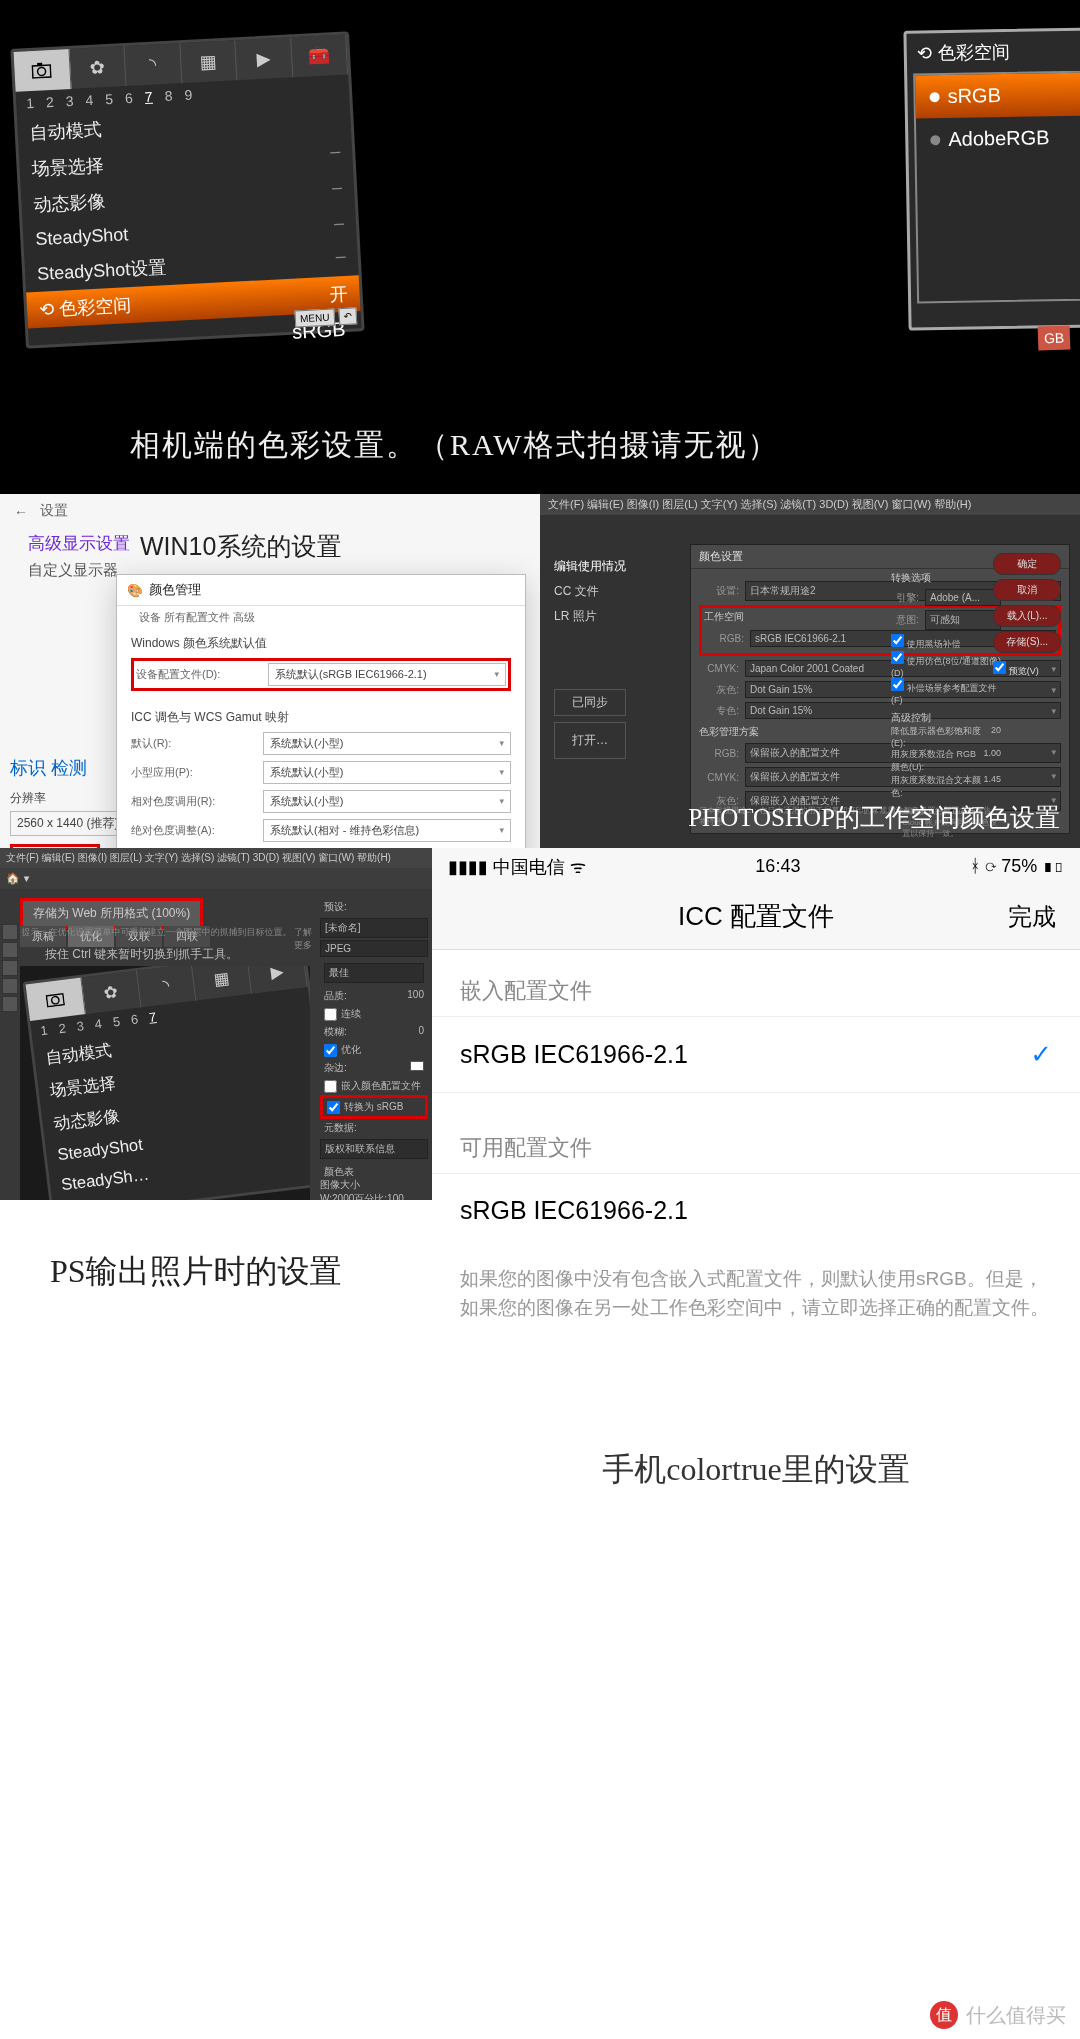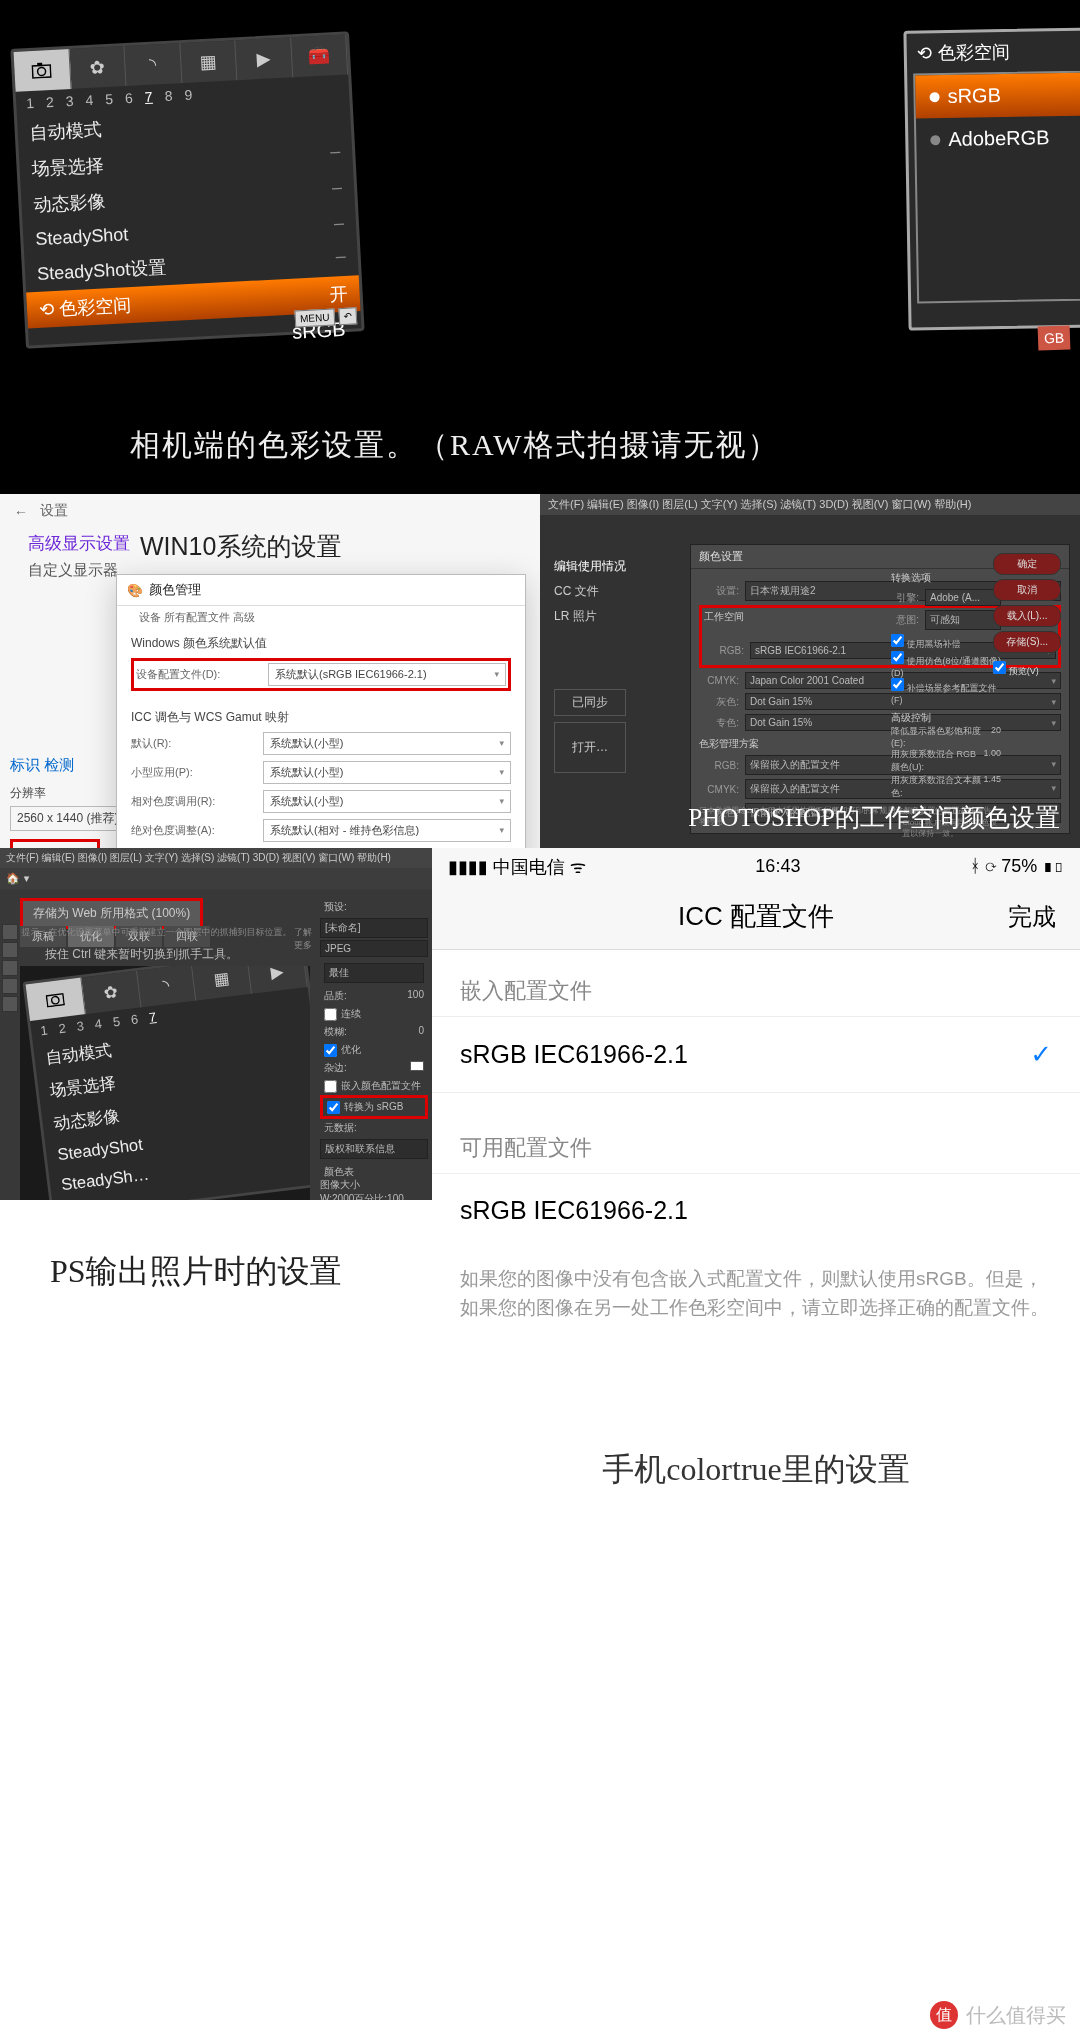--- a/index.html
+++ b/index.html
@@ -36,21 +36,21 @@
 .win .hdr{padding:20px 28px 4px;font-size:17px;color:#6d28d9}
 .win .sub{padding:2px 28px 8px;font-size:15px;color:#555}
 .win-title{position:absolute;left:140px;top:36px;font-size:25px;color:#222}
 .win-dialog{position:absolute;left:116px;top:80px;width:410px;height:350px;background:#fff;border:1px solid #bbb;box-shadow:0 8px 30px rgba(0,0,0,.2)}
 .win-dialog .dh{padding:6px 10px;border-bottom:1px solid #ddd;font-size:13px;display:flex;align-items:center;gap:6px}
 .win-dialog .sec{padding:6px 14px;font-size:12px;color:#444}
 .win-dialog .row{display:flex;align-items:center;margin:6px 0;gap:12px}
 .win-dialog .row label{width:120px;color:#666;font-size:11px}
 .win-dialog .row .dd{flex:1;border:1px solid #bbb;padding:3px 6px;font-size:11px;background:#fff;display:flex;justify-content:space-between}
 .redbox{border:3px solid #d00!important}
-.win-blue{color:#0066cc;font-size:15px;padding:2px 28px}
+.win-blue{color:#0066cc;font-size:18px;padding:2px 28px}
 .win-side{position:absolute;left:10px;top:260px;font-size:12px;color:#444}
 .win-side .blk{margin-top:8px}
 
 
 .ps{background:#323232;color:#ddd;font-size:12px}
 .ps-menu{background:#444;padding:3px 8px;font-size:11px;color:#ccc;display:flex;gap:10px}
 .ps-left{position:absolute;left:14px;top:60px;font-size:12px;color:#ccc}
 .ps-left div{padding:4px 0}
 .ps-dialog{position:absolute;left:150px;top:50px;width:380px;height:290px;background:#4a4a4a;border:1px solid #222}
 .ps-dialog .hd{padding:4px 8px;font-size:11px;color:#ddd;border-bottom:1px solid #333}
@@ -267,34 +267,34 @@
   </div>
 </div>
 
 <div class="cell ps" style="left:540px;top:494px;width:540px;height:354px">
   <div class="ps-menu">文件(F)  编辑(E)  图像(I)  图层(L)  文字(Y)  选择(S)  滤镜(T)  3D(D)  视图(V)  窗口(W)  帮助(H)</div>
   <div class="ps-left">
     <div style="color:#fff">编辑使用情况</div>
     <div>CC 文件</div>
     <div>LR 照片</div>
     <div style="margin-top:60px;border:1px solid #555;padding:4px 12px;text-align:center">已同步</div>
-    <div style="margin-top:6px;border:1px solid #555;padding:16px 12px;text-align:center">打开…</div>
+    <div style="margin-top:6px;border:1px solid #555;padding:9px 12px;text-align:center">打开…</div>
   </div>
   <div class="ps-dialog">
     <div class="hd">颜色设置</div>
     <div class="body">
       <div class="row">
           <span class="lbl">设置:</span>
           <div class="dd">
             <span>日本常规用途2</span>
             <span class="chev"></span>
           </div>
         </div>
       <div class="redbox" style="padding:2px;margin:4px 0">
-        <div style="color:#ccc;margin-bottom:18px">工作空间</div>
+        <div style="color:#ccc;margin-bottom:6px">工作空间</div>
         <div class="row">
             <span class="lbl">RGB:</span>
             <div class="dd">
               <span>sRGB IEC61966-2.1</span>
               <span class="chev"></span>
             </div>
           </div>
       </div>
       <div class="row">
           <span class="lbl">CMYK:</span>

